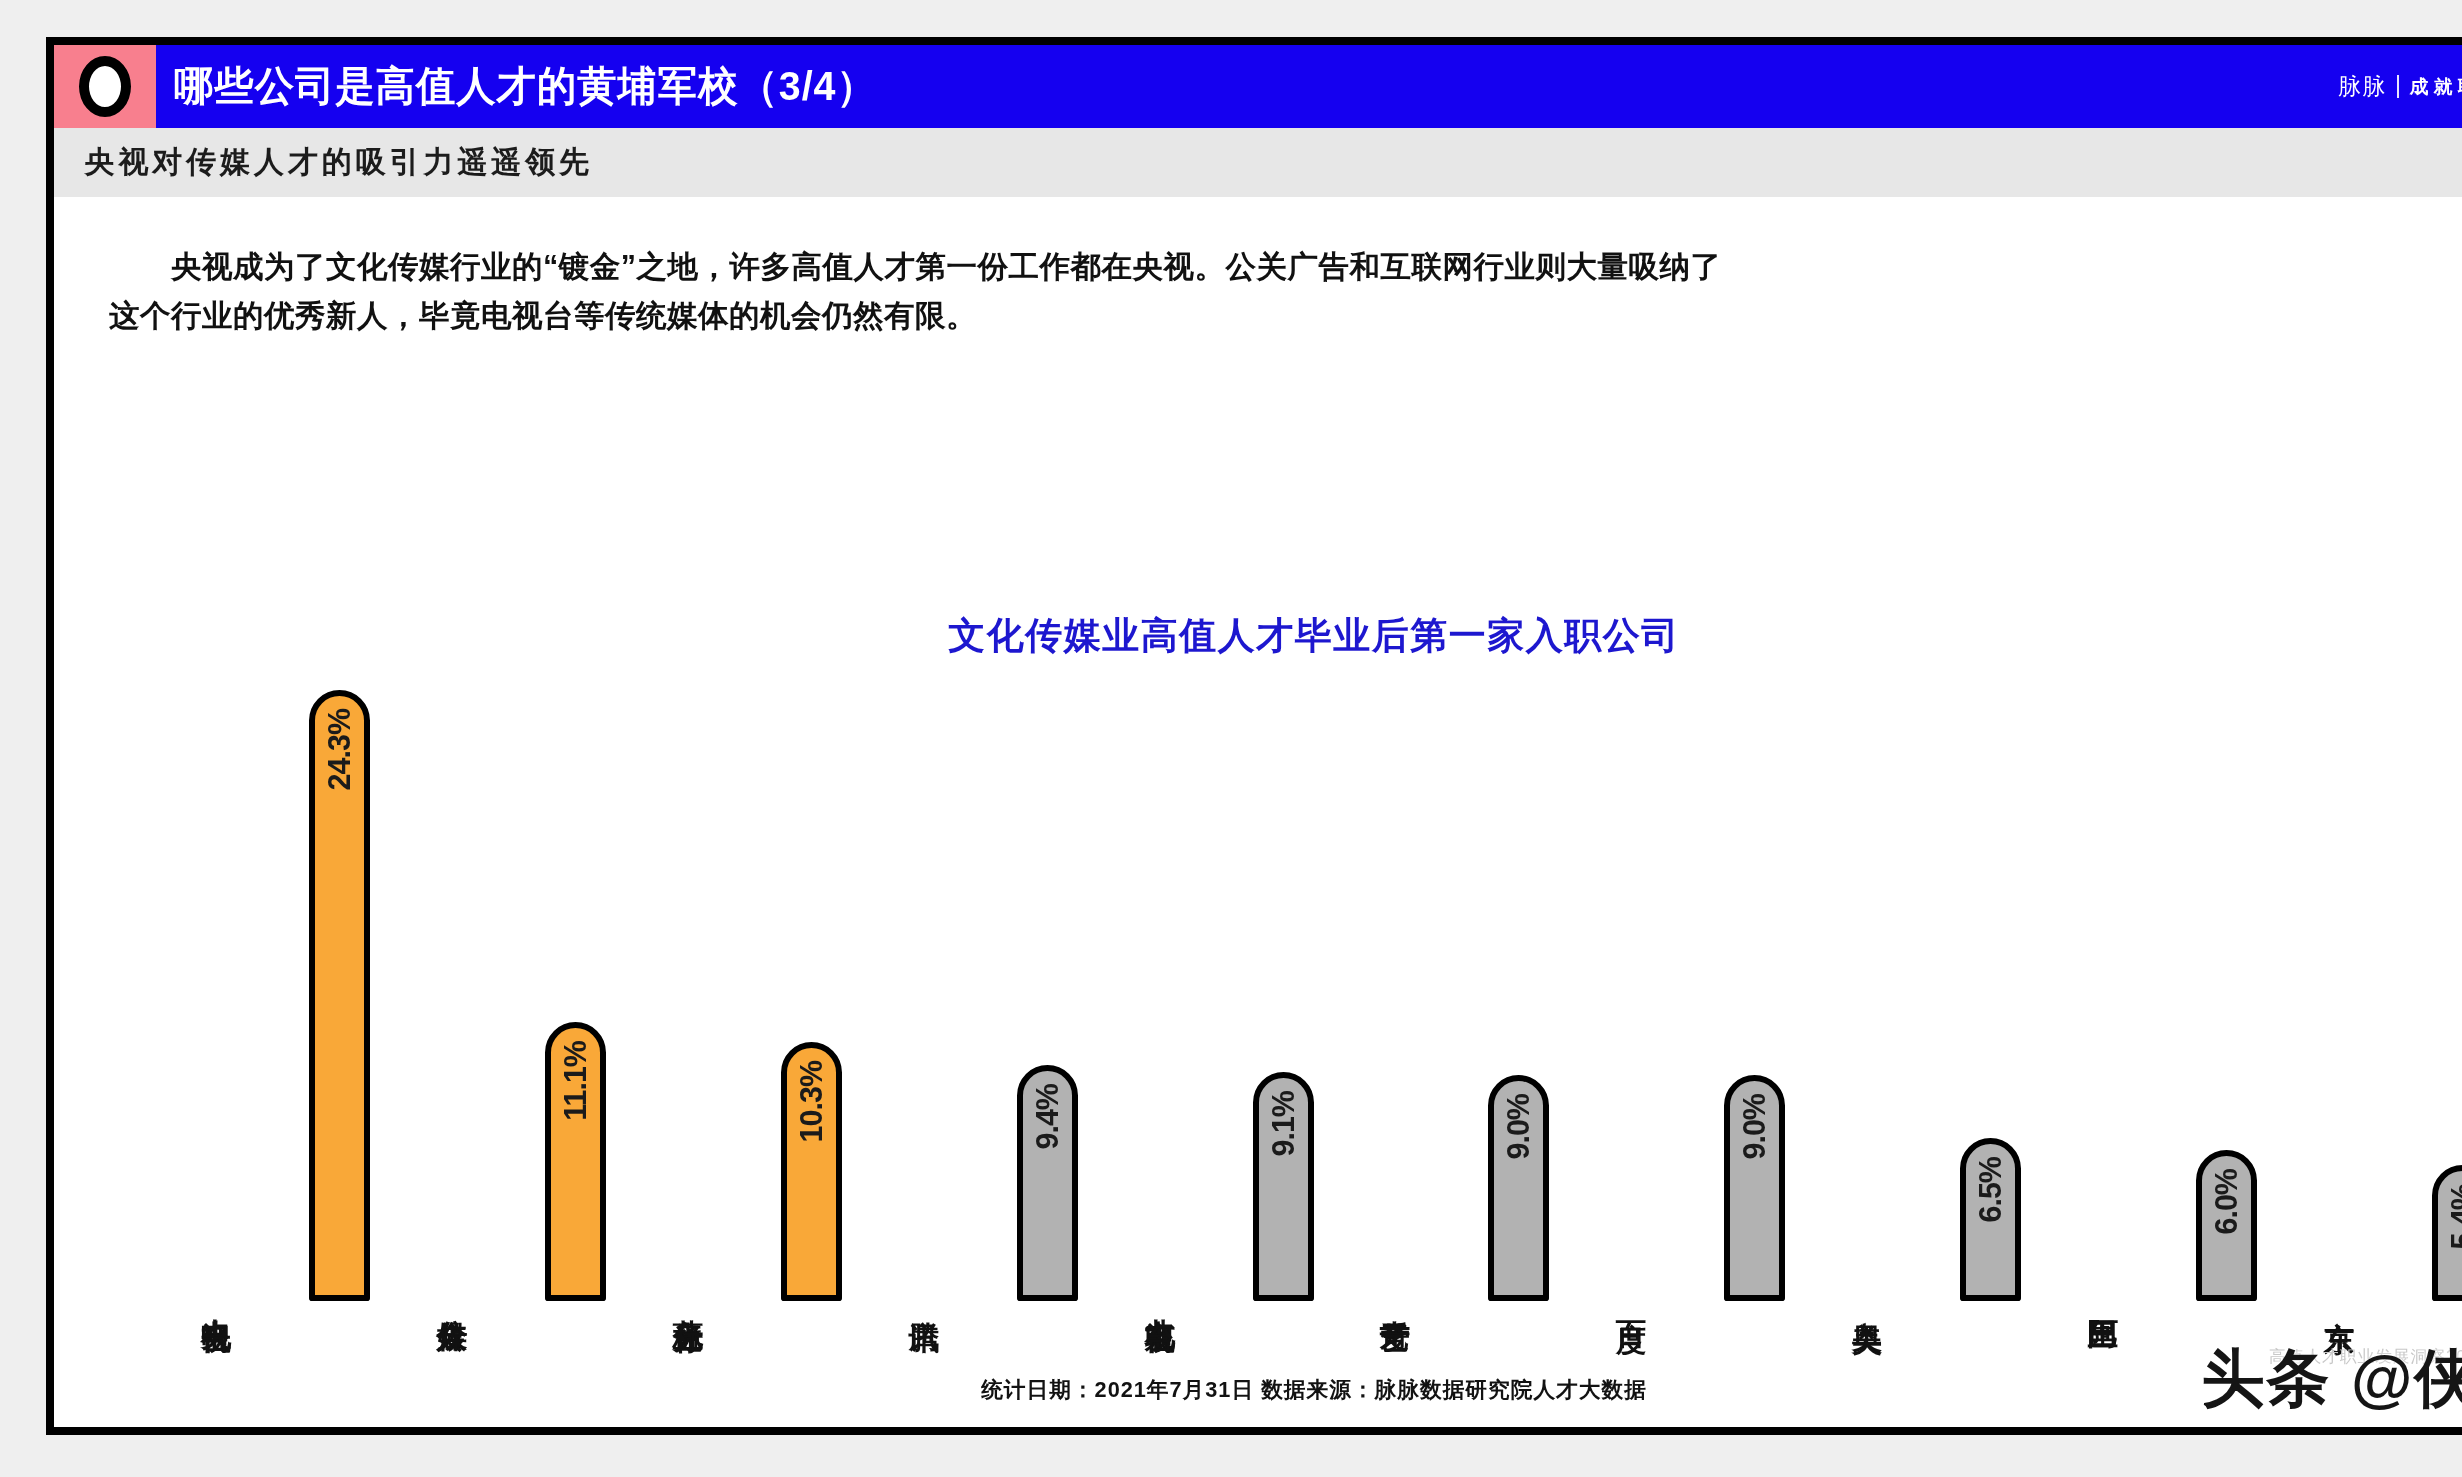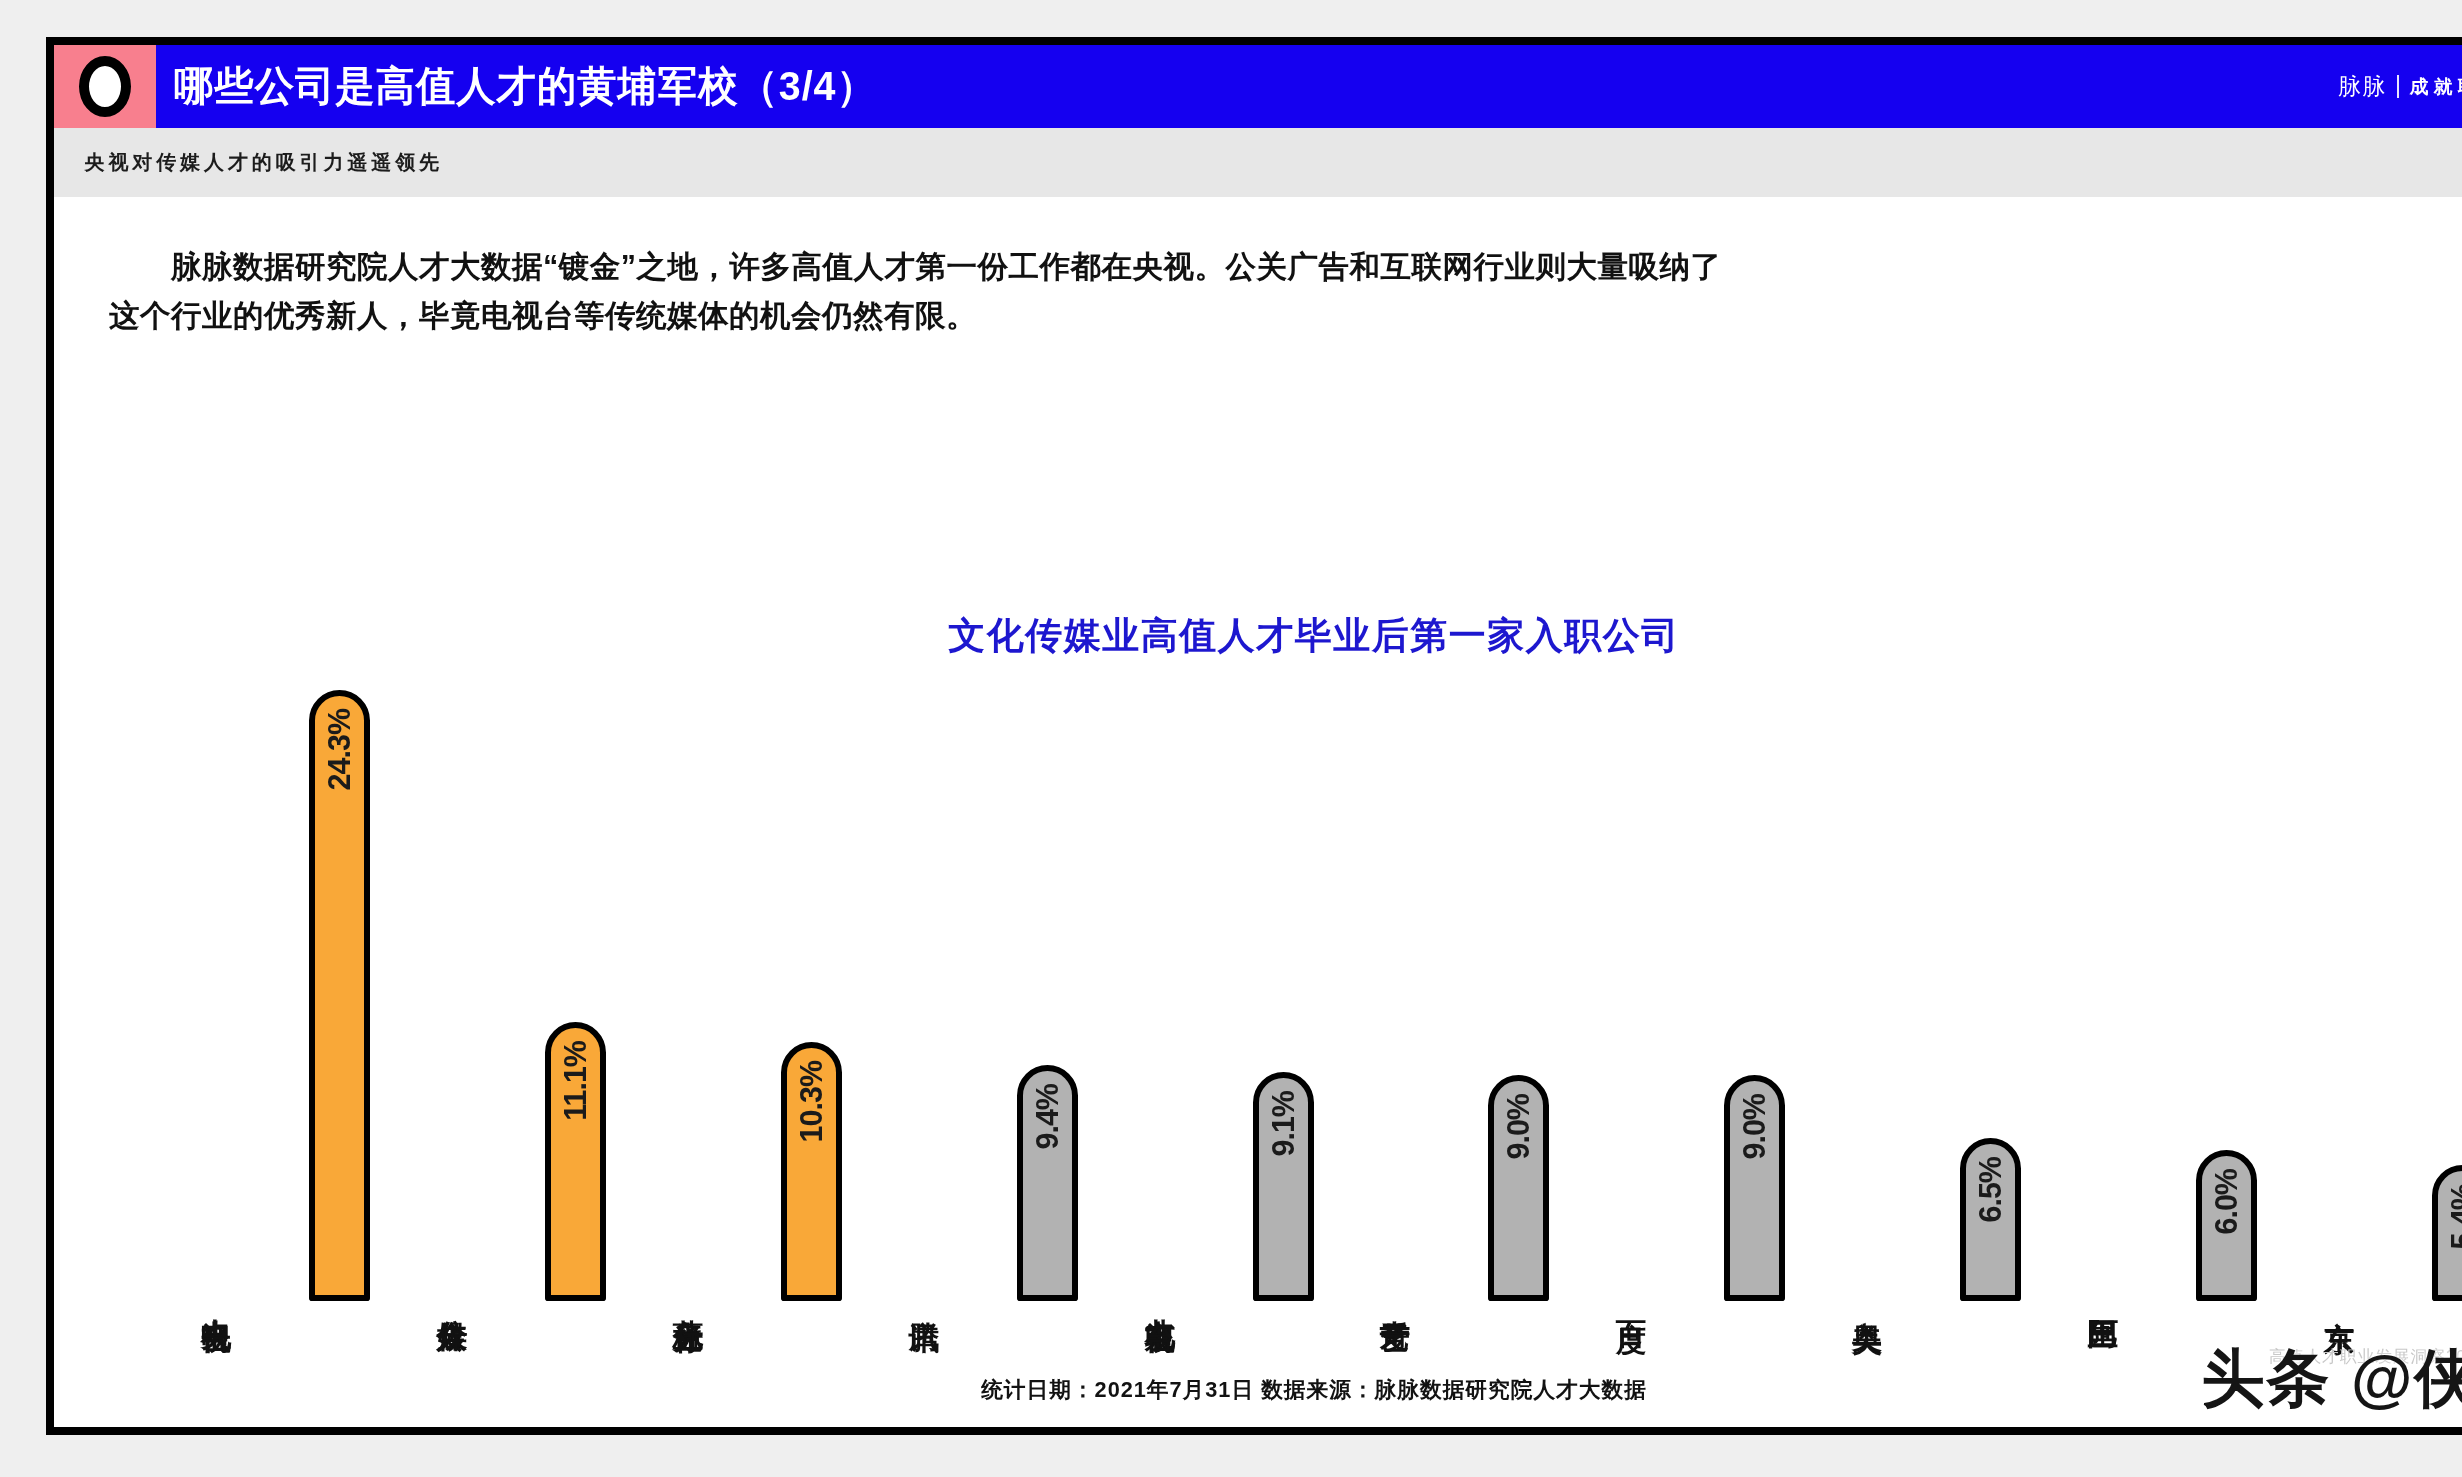--- a/index.html
+++ b/index.html
@@ -68,21 +68,21 @@
 
   
   .subtitle-strip{
     position:absolute; left:0; top:83px;
     width:100%; height:69px;
     background:#e7e7e7;
     display:flex; align-items:center;
   }
   .subtitle-text{
     margin-left:30.5px;
-    font-size:20px;
+    font-size:30px;
     font-weight:bold;
     color:#1c1c1c;
     letter-spacing:3.9px;
     white-space:nowrap;
   }
 
   
   .body-copy{
     position:absolute; left:55px; top:197px;
     width:2393px;
@@ -207,21 +207,21 @@
         <div class="brand-slogan">成就职业梦想</div>
       </div>
     </div>
   </div>
 
   <div class="subtitle-strip">
     <div class="subtitle-text">央视对传媒人才的吸引力遥遥领先</div>
   </div>
 
   <div class="body-copy">
-    <p><span class="indent"></span><span>脉脉数据研究院人才大数据“镀金”之地，许多高值人才第一份工作都在央视。公关广告和互联网行业则大量吸纳了</span></p>
+    <p><span class="indent"></span><span>央视成为了文化传媒行业的“镀金”之地，许多高值人才第一份工作都在央视。公关广告和互联网行业则大量吸纳了</span></p>
     <p><span>这个行业的优秀新人，毕竟电视台等传统媒体的机会仍然有限。</span></p>
   </div>
 
   <div class="chart-title">文化传媒业高值人才毕业后第一家入职公司</div>
 
   <div class="chart-area">
       <div class="bar-slot" style="left: 0px; width: 236px;">
         <div class="bar-label"><span>中央电视台</span></div>
         <div class="bar-wrap hi" style="height: 611px;">
           <div class="bar-value">24.3%</div>

